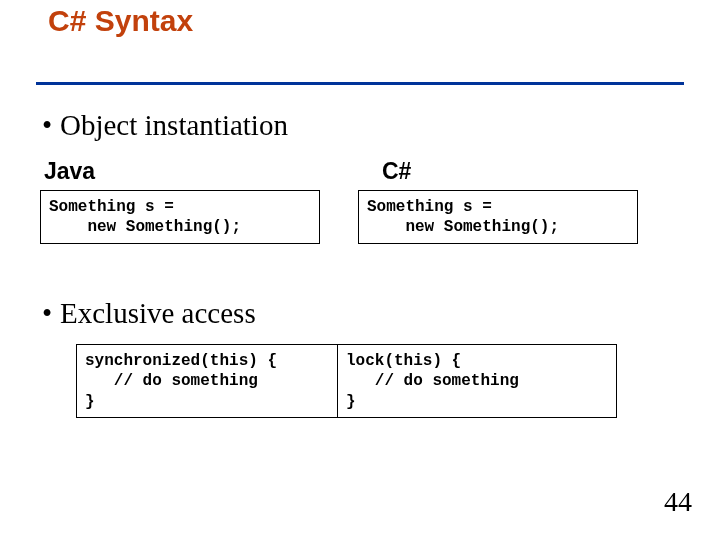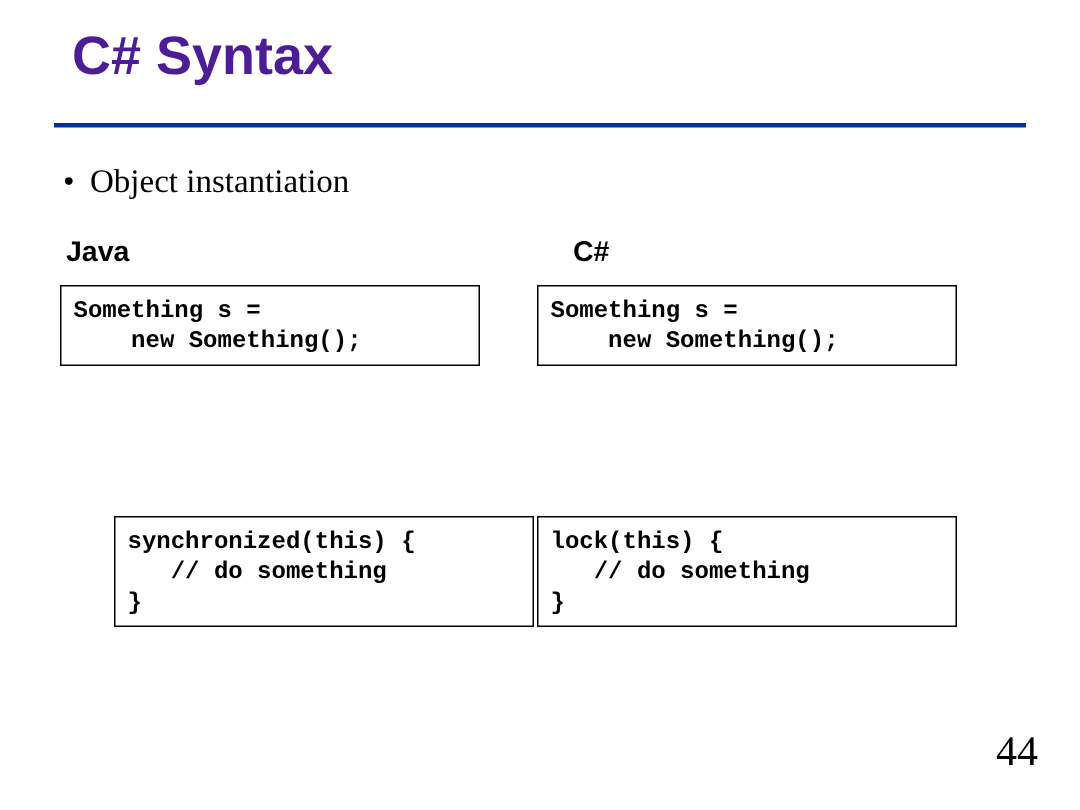--- a/index.html
+++ b/index.html
@@ -12,70 +12,70 @@
     color: #000;
   }
   .slide {
     position: relative;
     width: 720px;
     height: 540px;
     box-sizing: border-box;
   }
   .title {
     position: absolute;
-    top: 16px;
+    top: 4px;
     left: 48px;
     font-family: Arial, Helvetica, sans-serif;
     font-weight: bold;
-    font-size: 36px;
-    color: #4c1d95;
+    font-size: 30px;
+    color: #c2410c;
   }
   .hr {
     position: absolute;
     top: 82px;
     left: 36px;
     width: 648px;
     height: 0;
     border-bottom: 3px solid #003399;
   }
   .bullet {
-    font-size: 22px;
+    font-size: 29px;
     line-height: 1.2;
   }
   .bullet .dot {
     display: inline-block;
     width: 18px;
   }
   #bullet1 { position: absolute; top: 108px; left: 42px; }
   #bullet2 { position: absolute; top: 296px; left: 42px; }
 
   .col-label {
     font-family: Arial, Helvetica, sans-serif;
     font-weight: bold;
-    font-size: 19px;
+    font-size: 23px;
   }
   #lbl-java { position: absolute; top: 158px; left: 44px; }
   #lbl-cs   { position: absolute; top: 158px; left: 382px; }
 
   .codebox {
     position: absolute;
     border: 1px solid #000;
     box-sizing: border-box;
     padding: 6px 6px 6px 8px;
     font-family: "Courier New", Courier, monospace;
     font-weight: bold;
     font-size: 16px;
     line-height: 1.28;
     white-space: pre;
     background: #fff;
   }
   #box-java1 { top: 190px; left: 40px;  width: 280px; height: 54px; }
   #box-cs1   { top: 190px; left: 358px; width: 280px; height: 54px; }
   #box-java2 { top: 344px; left: 40px;  width: 280px; height: 74px; margin-left: 36px; }
-  #box-cs2   { top: 344px; left: 358px; width: 280px; height: 74px; }
+  #box-cs2   { top: 344px; left: 337px; width: 280px; height: 74px; }
 
   .pagenum {
     position: absolute;
     right: 28px;
     bottom: 22px;
     font-size: 28px;
     font-family: "Times New Roman", Times, serif;
   }
 </style>
 </head>
@@ -91,20 +91,23 @@
   </div>
 
   <div id="lbl-java" class="col-label">Java</div>
   <div id="lbl-cs" class="col-label">C#</div>
 
   <div id="box-java1" class="codebox">Something s =
     new Something();</div>
   <div id="box-cs1" class="codebox">Something s =
     new Something();</div>
 
+  <div id="bullet2" class="bullet">
+    <span class="dot">•</span><span>Exclusive access</span>
+  </div>
 
   <div id="box-java2" class="codebox">synchronized(this) {
    // do something
 }</div>
   <div id="box-cs2" class="codebox">lock(this) {
    // do something
 }</div>
 
   <div class="pagenum">44</div>
 

